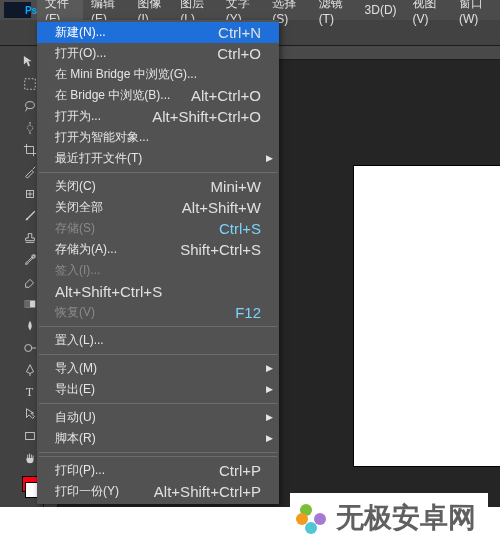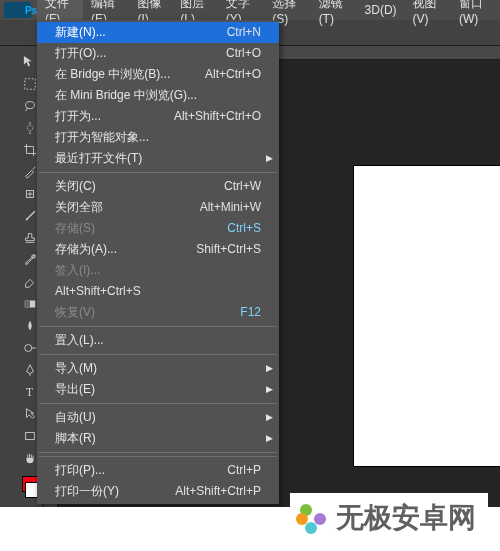--- a/index.html
+++ b/index.html
@@ -22,21 +22,21 @@
     height: 20px;
     background: #4b4b4b;
     display: flex;
     align-items: center;
     color: #e0e0e0;
     padding-left: 4px;
   }
   .menubar .ps-badge {
     width: 22px;
     height: 16px;
-    background: #0c4a6e;
+    background: #0f172a;
     color: #00aaff;
     font-size: 10px;
     font-weight: bold;
     display: flex;
     align-items: center;
     justify-content: center;
     margin-right: 6px;
     border-radius: 0;
     padding-left: 27px;
   }
@@ -142,21 +142,21 @@
   }
   .dropdown-item.highlighted {
     background: #1e6fd9;
     color: #ffffff;
   }
   .dropdown-item.disabled {
     color: #8a8a8a;
   }
   .dropdown-item .shortcut {
     color: #e0e0e0;
-    font-size: 12px;
+    font-size: 15px;
   }
   .dropdown-item.disabled .shortcut {
     color: #7dd3fc;
   }
   .dropdown-item .submenu-arrow {
     position: absolute;
     right: 6px;
     font-size: 9px;
   }
   .dropdown-sep {
@@ -330,45 +330,45 @@
   <div class="dropdown" id="file-dropdown">
       <div class="dropdown-item highlighted">
         <span>新建(N)...</span>
         <span class="shortcut">Ctrl+N</span>
       </div>
       <div class="dropdown-item">
         <span>打开(O)...</span>
         <span class="shortcut">Ctrl+O</span>
       </div>
       <div class="dropdown-item">
+        <span>在 Mini Bridge 中浏览(G)...</span>
+      </div>
+      <div class="dropdown-item">
         <span>在 Bridge 中浏览(B)...</span>
         <span class="shortcut">Alt+Ctrl+O</span>
       </div>
       <div class="dropdown-item">
-        <span>在 Mini Bridge 中浏览(G)...</span>
-      </div>
-      <div class="dropdown-item">
         <span>打开为...</span>
         <span class="shortcut">Alt+Shift+Ctrl+O</span>
       </div>
       <div class="dropdown-item">
         <span>打开为智能对象...</span>
       </div>
       <div class="dropdown-item">
         <span>最近打开文件(T)</span>
         <span class="submenu-arrow">▶</span>
       </div>
       <div class="dropdown-sep"></div>
       <div class="dropdown-item">
         <span>关闭(C)</span>
-        <span class="shortcut">Ctrl+W</span>
+        <span class="shortcut">Mini+W</span>
       </div>
       <div class="dropdown-item">
         <span>关闭全部</span>
-        <span class="shortcut">Alt+Mini+W</span>
+        <span class="shortcut">Alt+Shift+W</span>
       </div>
       <div class="dropdown-item disabled">
         <span>存储(S)</span>
         <span class="shortcut">Ctrl+S</span>
       </div>
       <div class="dropdown-item">
         <span>存储为(A)...</span>
         <span class="shortcut">Shift+Ctrl+S</span>
       </div>
       <div class="dropdown-item disabled">

